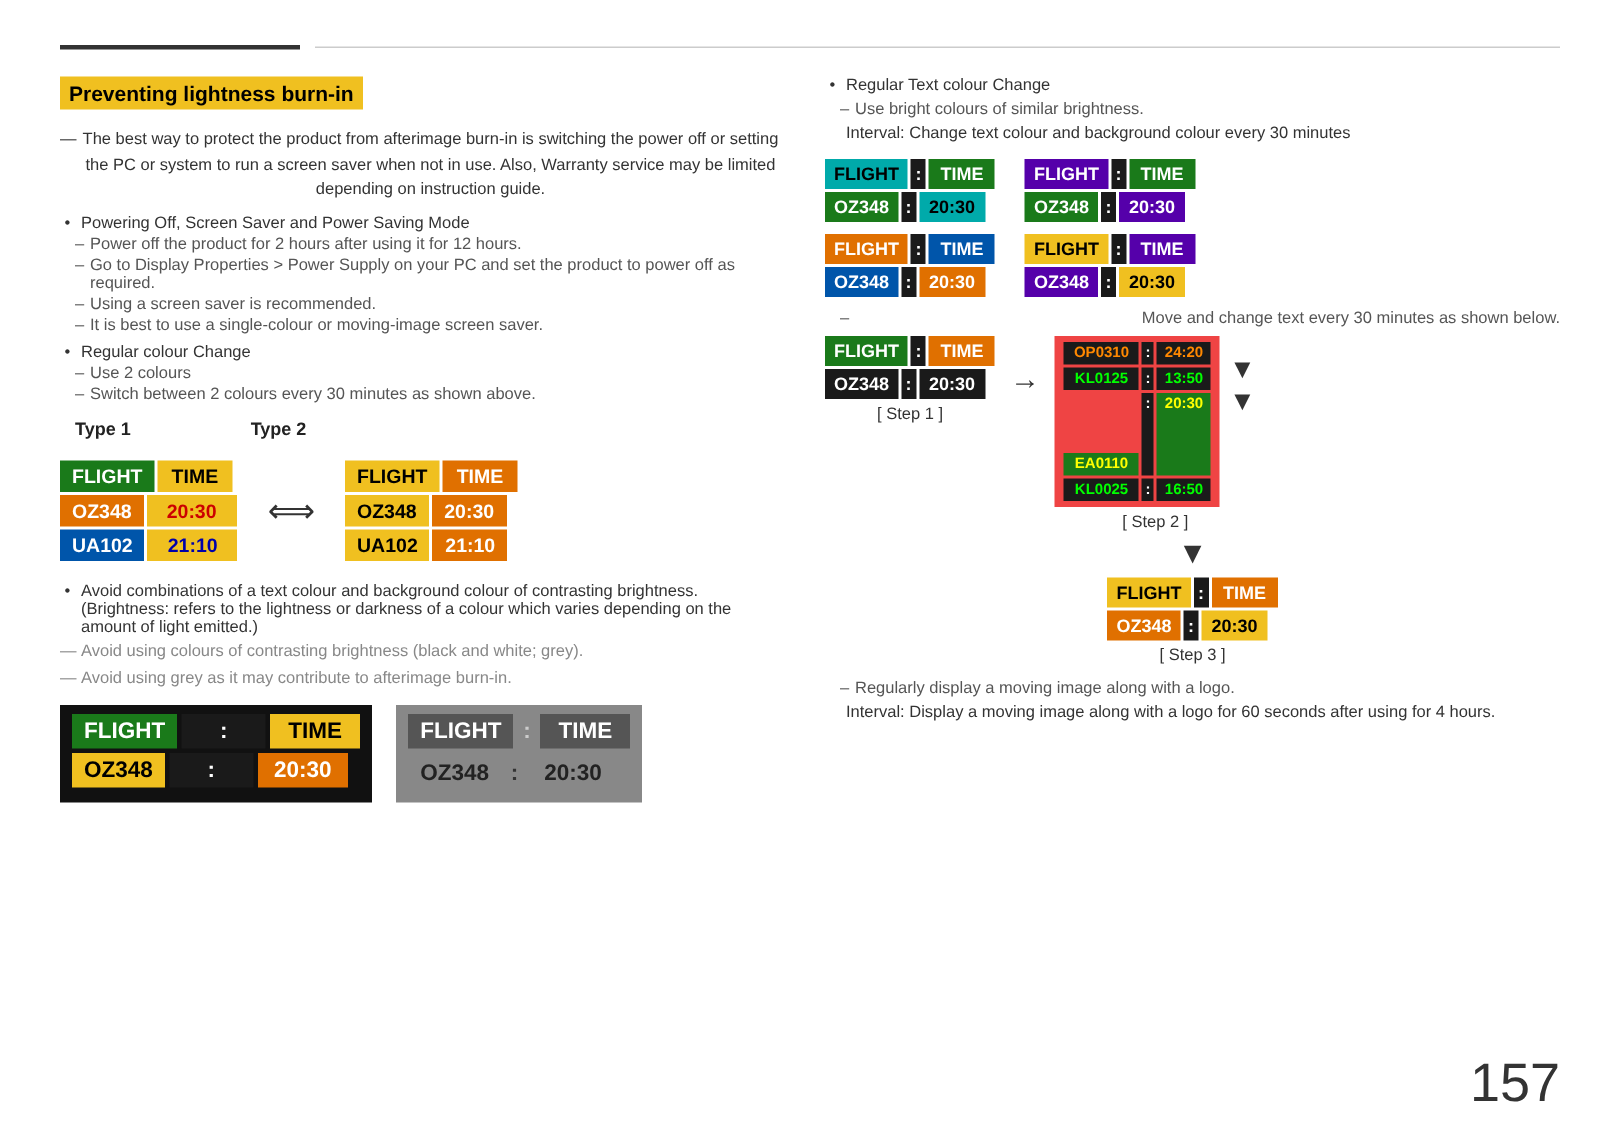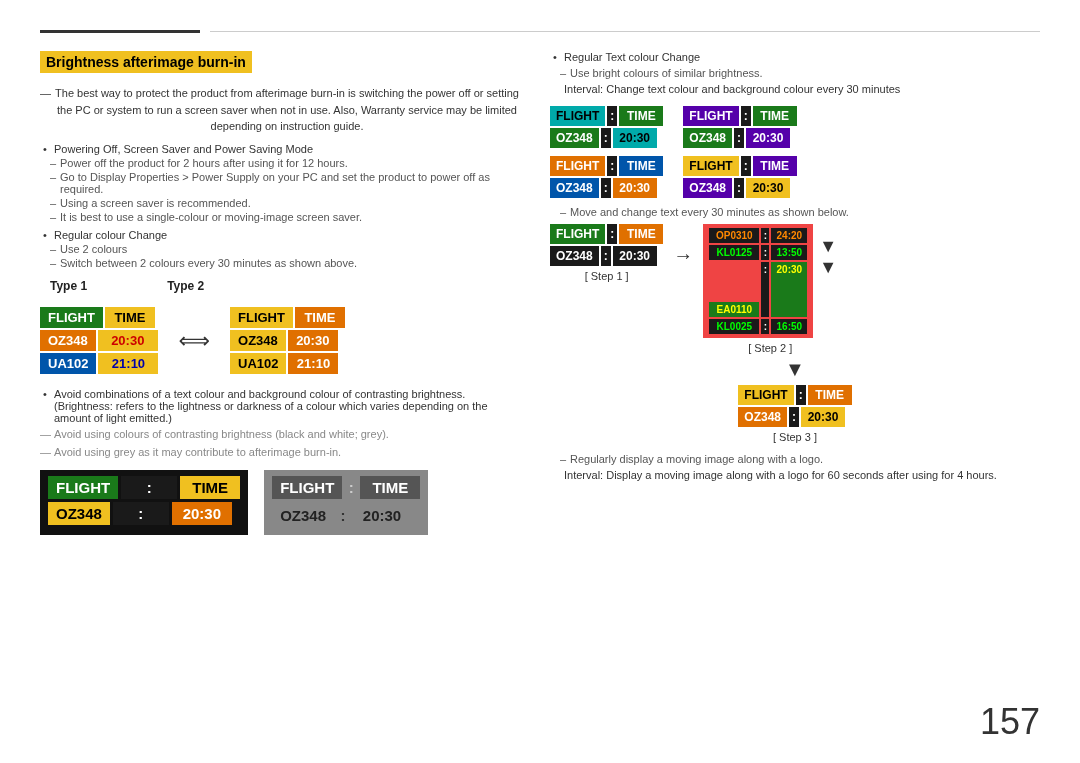--- a/index.html
+++ b/index.html
@@ -289,21 +289,21 @@
 <div class="page">
 
   <div class="top-rules">
     <div class="top-rule-dark"></div>
     <div class="top-rule-light"></div>
   </div>
 
   <div class="main-layout">
 
     <div class="left-col">
-      <div class="section-title">Brightness afterimage burn-in</div>
+      <div class="section-title">Preventing lightness burn-in</div>
 
       <p class="dash-item" style="padding-left:14px;font-size:11px;color:#333;line-height:1.5;margin-bottom:8px;position:relative;text-align:center;">The best way to protect the product from afterimage burn-in is switching the power off or setting the PC or system to run a screen saver when not in use. Also, Warranty service may be limited depending on instruction guide.</p>
 
       <div class="bullet-item" style="margin-bottom:2px;">
         <span>Powering Off, Screen Saver and Power Saving Mode</span>
       </div>
       <div class="sub-dash"><span>Power off the product for 2 hours after using it for 12 hours.</span></div>
       <div class="sub-dash"><span>Go to Display Properties &gt; Power Supply on your PC and set the product to power off as required.</span></div>
       <div class="sub-dash"><span>Using a screen saver is recommended.</span></div>
       <div class="sub-dash"><span>It is best to use a single-colour or moving-image screen saver.</span></div>
@@ -452,21 +452,21 @@
             <div class="sfb-cell bg-purple">TIME</div>
           </div>
           <div class="sfb-row">
             <div class="sfb-cell bg-purple">OZ348</div>
             <div class="sfb-colon bg-dark">:</div>
             <div class="sfb-cell bg-yellow" style="color:#000;">20:30</div>
           </div>
         </div>
       </div>
 
-      <div class="right-sub-dash" style="margin-top:6px;"><span>Move and change text every 30 minutes as shown below.</span></div>
+      <div class="right-sub-dash" style="margin-top:6px;text-align:right;"><span>Move and change text every 30 minutes as shown below.</span></div>
 
       <div class="steps-area">
 
         <div class="step-block">
           <div class="small-flight-board">
             <div class="sfb-row">
               <div class="sfb-cell bg-green">FLIGHT</div>
               <div class="sfb-colon bg-dark">:</div>
               <div class="sfb-cell bg-orange">TIME</div>
             </div>

